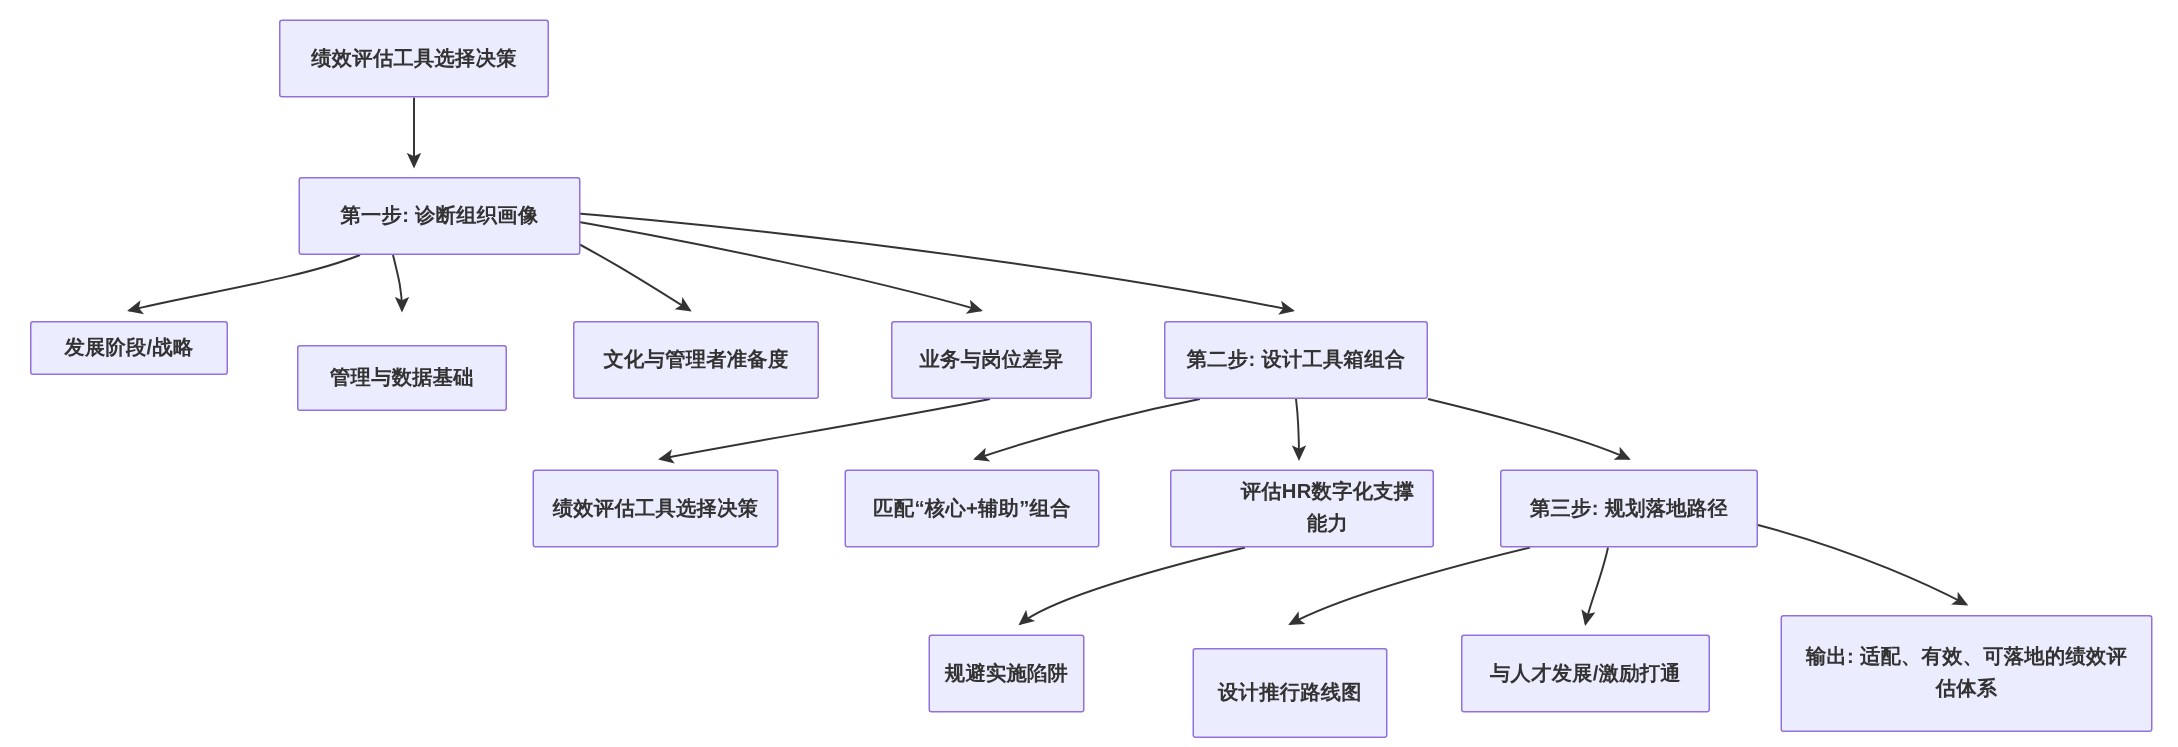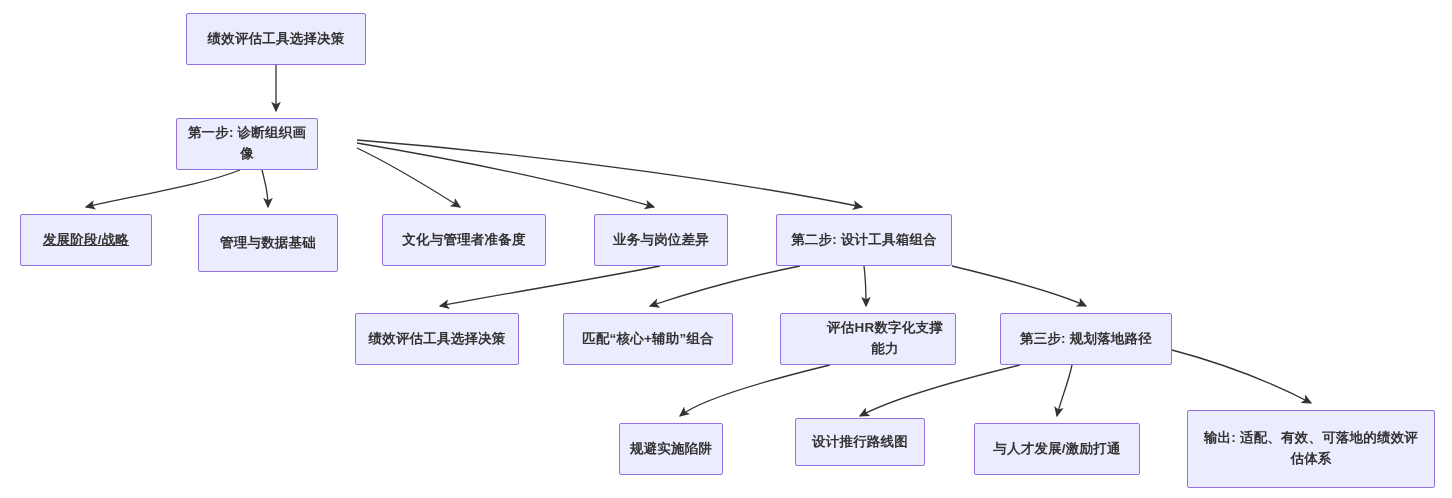--- a/index.html
+++ b/index.html
@@ -74,27 +74,27 @@
         <path d="M1020,365 C950,382 890,400 860,416"></path>
         <path d="M1072,365 C1068,384 1060,402 1057,416"></path>
         <path d="M1172,350 C1240,368 1290,392 1311,403"></path>
       </g>
   </svg>
 
   <div id="node-layer">
       <div class="node" style="left: 186px; top: 13px; width: 180px; height: 52px;">
         <span class="label">绩效评估工具选择决策</span>
       </div>
-      <div class="node" style="left: 176px; top: 118px; width: 142px; height: 52px;">
+      <div class="node" style="left: 199px; top: 118px; width: 188px; height: 52px;">
         <span class="label">第一步: 诊断组织画像</span>
       </div>
-      <div class="node" style="left: 20px; top: 214px; width: 132px; height: 52px; text-decoration: underline;">
+      <div class="node" style="left: 20px; top: 214px; width: 132px; height: 36px;">
         <span class="label">发展阶段/战略</span>
       </div>
-      <div class="node" style="left: 198px; top: 214px; width: 140px; height: 58px;">
+      <div class="node" style="left: 198px; top: 230px; width: 140px; height: 44px;">
         <span class="label">管理与数据基础</span>
       </div>
       <div class="node" style="left: 382px; top: 214px; width: 164px; height: 52px;">
         <span class="label">文化与管理者准备度</span>
       </div>
       <div class="node" style="left: 594px; top: 214px; width: 134px; height: 52px;">
         <span class="label">业务与岗位差异</span>
       </div>
       <div class="node" style="left: 776px; top: 214px; width: 176px; height: 52px; justify-content: center;">
         <span class="label">第二步: 设计工具箱组合</span>
@@ -107,21 +107,21 @@
       </div>
       <div class="node" style="left: 780px; top: 313px; width: 176px; height: 52px; padding-left: 40px;">
         <span class="label">评估HR数字化支撑能力</span>
       </div>
       <div class="node" style="left: 1000px; top: 313px; width: 172px; height: 52px; align-items: center;">
         <span class="label">第三步: 规划落地路径</span>
       </div>
       <div class="node" style="left: 619px; top: 423px; width: 104px; height: 52px;">
         <span class="label">规避实施陷阱</span>
       </div>
-      <div class="node" style="left: 795px; top: 418px; width: 130px; height: 48px;">
+      <div class="node" style="left: 795px; top: 432px; width: 130px; height: 60px;">
         <span class="label">设计推行路线图</span>
       </div>
       <div class="node" style="left: 974px; top: 423px; width: 166px; height: 52px;">
         <span class="label">与人才发展/激励打通</span>
       </div>
       <div class="node" style="left: 1187px; top: 410px; width: 248px; height: 78px;">
         <span class="label">输出: 适配、有效、可落地的绩效评
 估体系</span>
       </div>
     </div>

